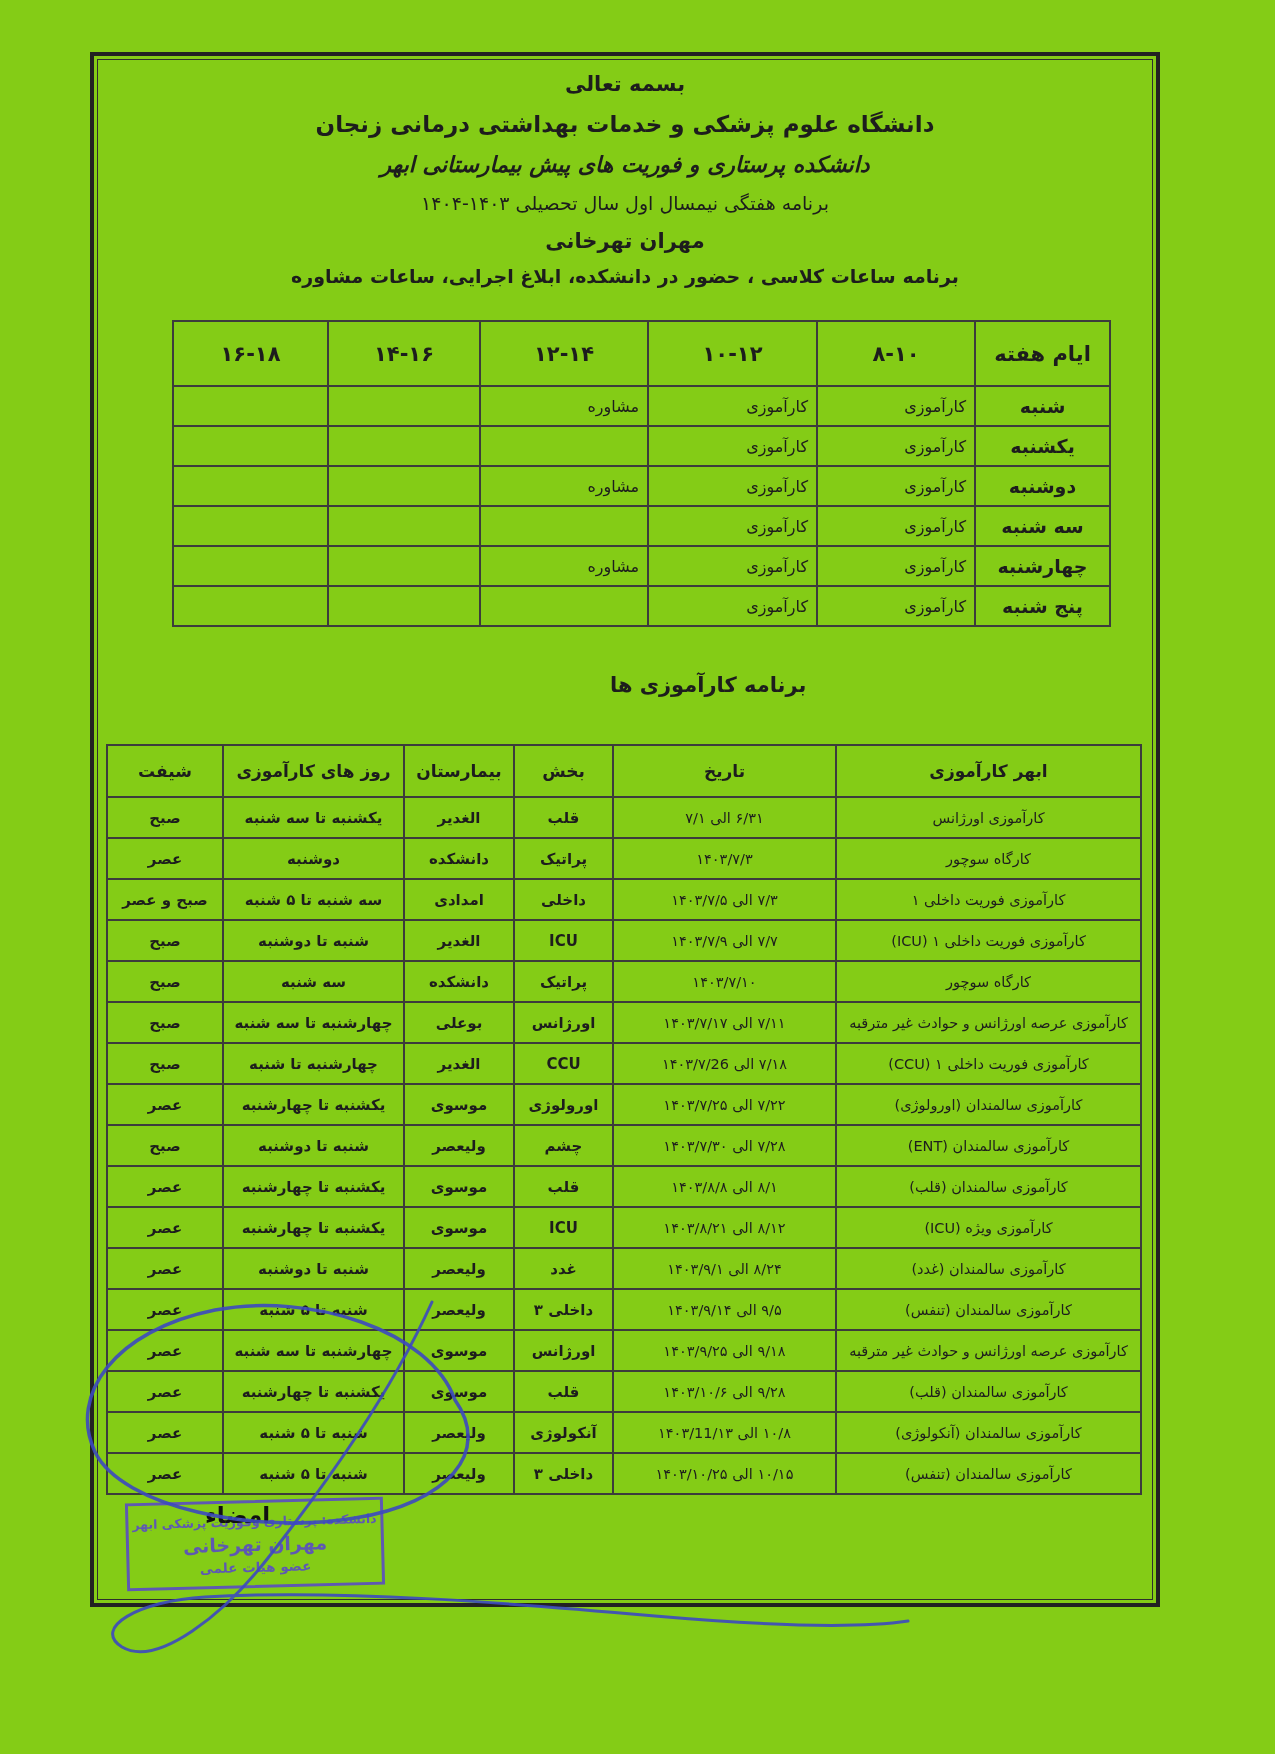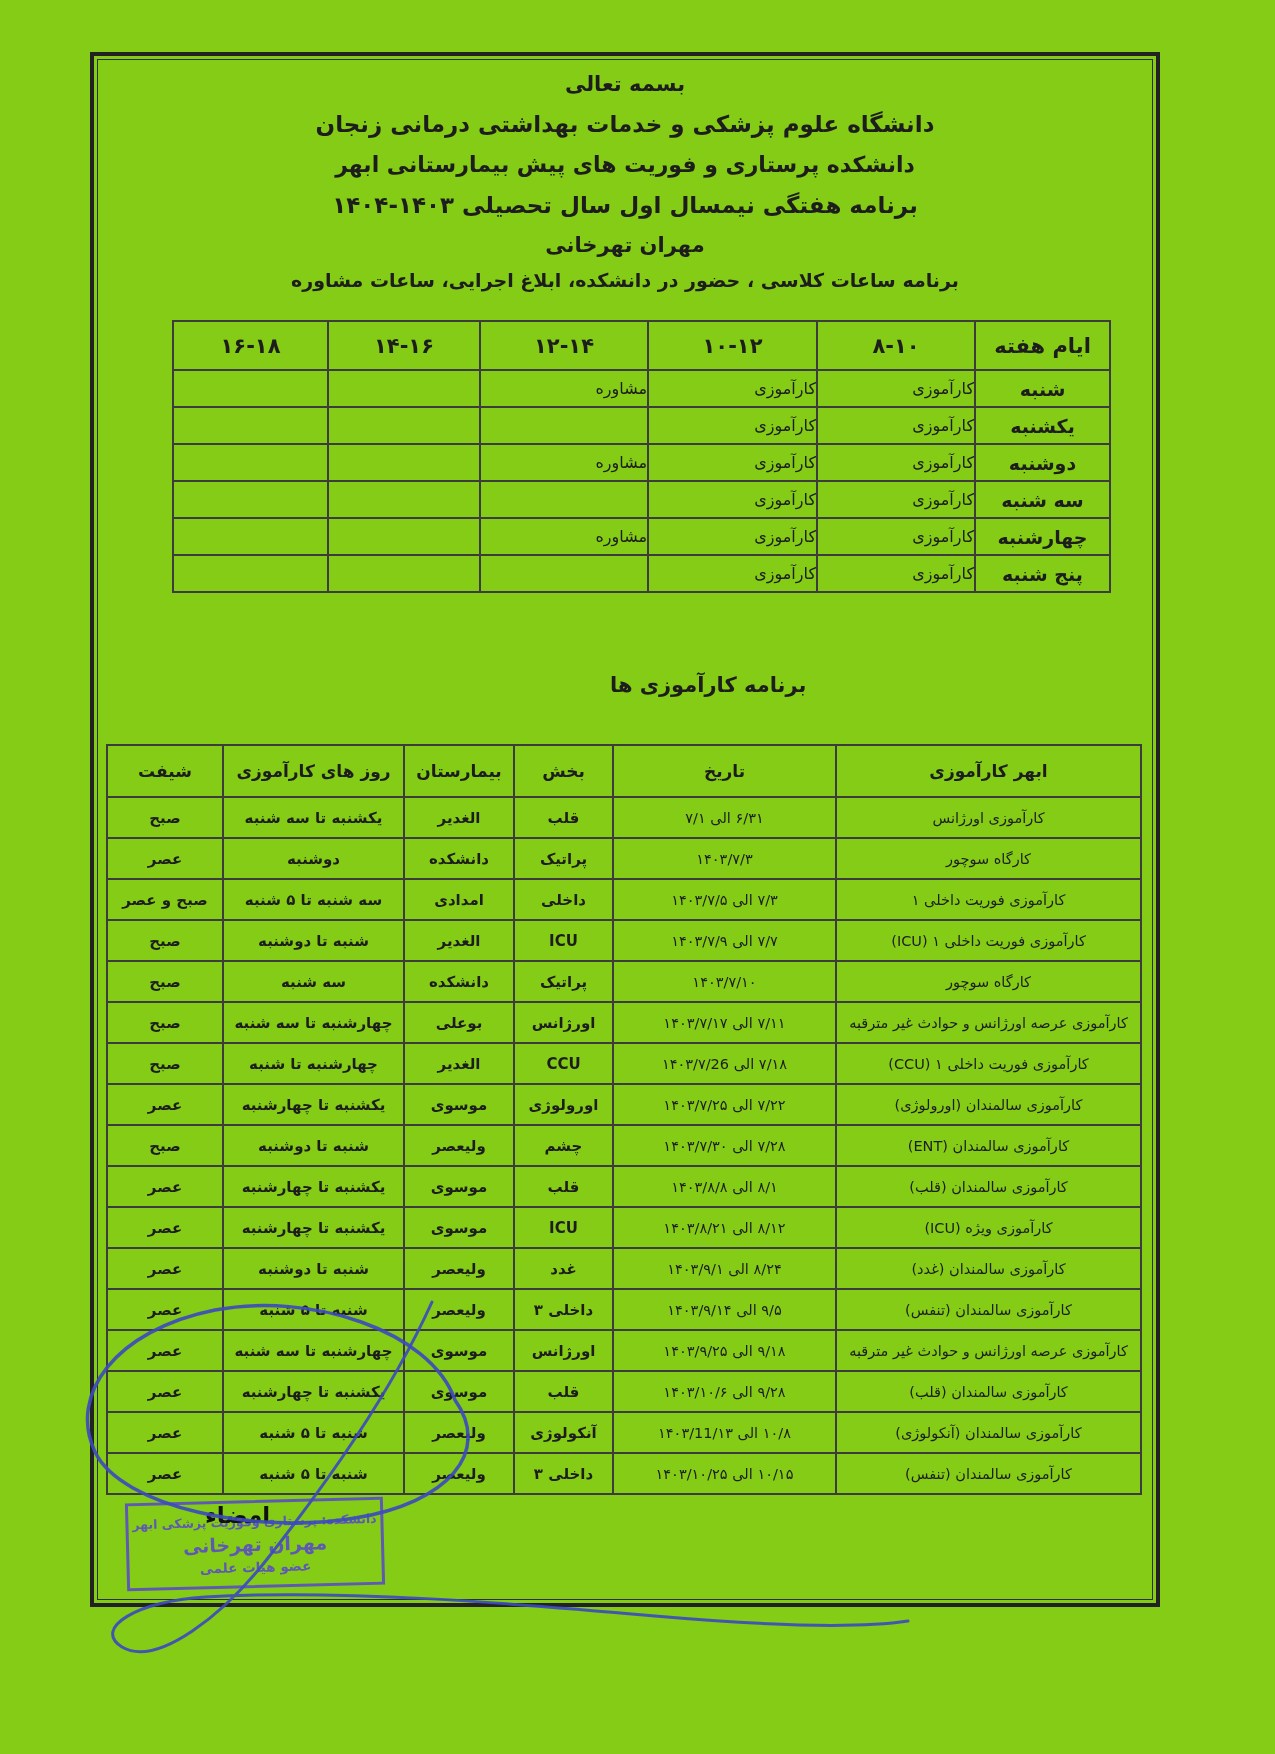--- a/index.html
+++ b/index.html
@@ -11,30 +11,30 @@
   
   .frame{position:absolute; left:90px; top:52px; width:1070px; height:1555px;
     border:4px solid #222; box-sizing:border-box;}
   .frame-inner{position:absolute; inset:3px; border:1px solid #2e2e2e;}
 
   
   .header{position:absolute; left:90px; top:72px; width:1070px; text-align:center;}
   .header div{margin:0 0 15px 0;}
   .h-basmala{font-size:21px; font-weight:bold;}
   .h-univ{font-size:23px; font-weight:bold;}
-  .h-fac{font-size:22px; font-weight:bold;}
-  .h-prog{font-size:23px; font-weight:700;}
+  .h-fac{font-size:22px; font-weight:bold;font-style:italic;}
+  .h-prog{font-size:19px; font-weight:400;}
   .h-namelabel{font-size:21px; font-weight:bold;}
   .h-person{font-size:21px; font-weight:bold; margin-bottom:12px !important;}
   .h-schedtitle{font-size:19px; font-weight:bold; margin-bottom:0 !important;}
 
   
   table{border-collapse:collapse; table-layout:fixed;}
   .weekly{position:absolute; left:172px; top:320px; width:937px;}
-  .weekly th,.weekly td{border:2px solid #3c3c3c; vertical-align:middle; padding:0;}
+  .weekly th,.weekly td{border:2px solid #3c3c3c; vertical-align:middle; padding:8px;}
   .weekly thead th{height:47px; font-size:21px; font-weight:bold;}
   .weekly tbody tr{height:37px;}
   .weekly tbody th{font-size:19px; font-weight:bold;}
   .weekly tbody td{font-size:16px;}
 
   
   .intern-title{position:absolute; left:610px; top:658px; width:270px;
     text-align:left; font-size:21px; font-weight:bold;margin-top:15px;}
   .intern{position:absolute; left:106px; top:744px; width:1034px;}
   .intern th,.intern td{border:2px solid #3c3c3c; text-align:center; vertical-align:middle; padding:0 3px;}

